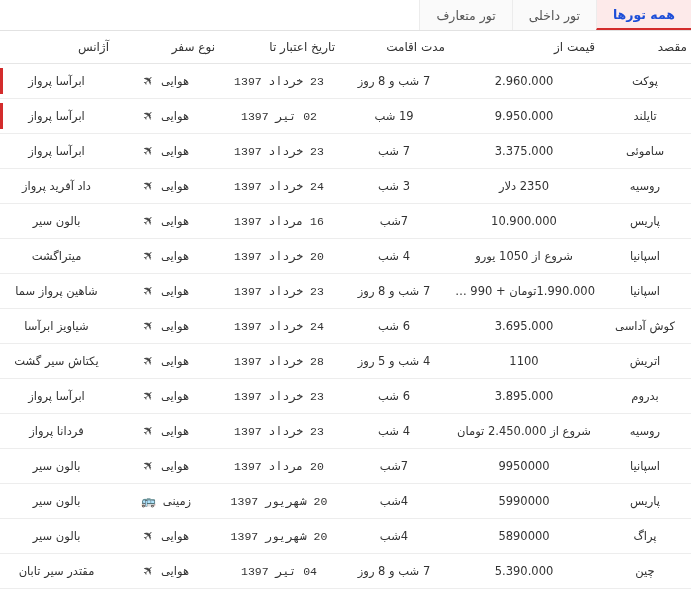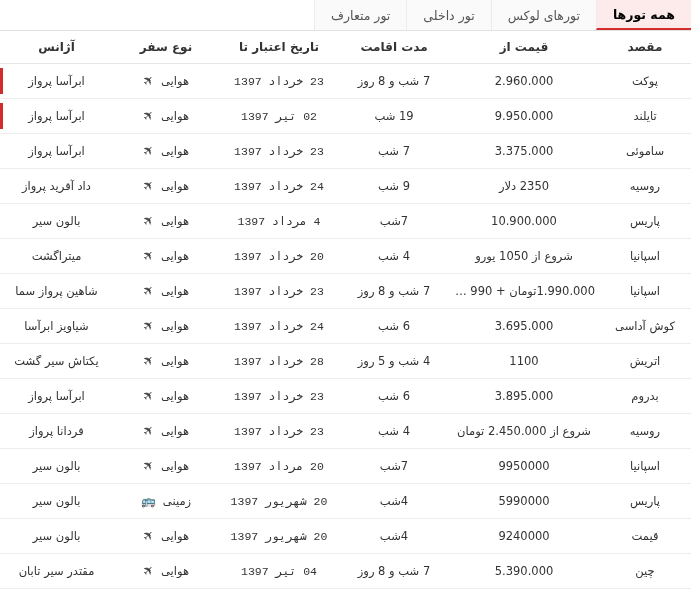--- a/index.html
+++ b/index.html
@@ -36,39 +36,39 @@
     font-size: 12.5px;
     color: #555555;
     cursor: pointer;
     background: #fafafa;
     border-left: 1px solid #ececec;
     white-space: nowrap;
     letter-spacing: 0;
   }
   .tab.active {
     background: #fdeaea;
-    color: #000000;
+    color: #1d4ed8;
     font-weight: bold;
     border-bottom: 2px solid #d32c2c;
   }
 
   
   table.tours {
     width: 691px;
     border-collapse: collapse;
     table-layout: fixed;
   }
   table.tours th {
     font-size: 12px;
-    font-weight: bold;
+    font-weight: normal;
     color: #333333;
     background: #ffffff;
     height: 32px;
     border-bottom: 1px solid #e6e6e6;
-    text-align: center;
+    text-align: right;
     padding: 0 4px;
   }
   table.tours td {
     font-size: 11.5px;
     color: #333333;
     height: 35px;
     border-bottom: 1px solid #ededed;
     text-align: center;
     padding: 0 4px;
     vertical-align: middle;
@@ -126,21 +126,20 @@
   .ico.plane { transform: rotate(-45deg); font-size: 13px; }
   .ico.bus { font-size: 12px; }
 </style>
 </head>
 <body>
 
 <div id="app">
 
   <div class="tabbar" id="tabbar">
       <div class="tab active">همه تورها</div>
-      <div class="tab">تورهای لوکس</div>
       <div class="tab">تور داخلی</div>
       <div class="tab">تور متعارف</div>
     </div>
 
   <table class="tours">
     <colgroup>
       <col class="c-dest">
       <col class="c-price">
       <col class="c-dur">
       <col class="c-valid">
@@ -193,35 +192,35 @@
             <div class="travel-cell-inner">
               <span>هوایی</span>
               <span class="ico plane">✈</span>
             </div>
           </td>
           <td class="agency">ابرآسا پرواز</td>
         </tr>
         <tr>
           <td class="dest">روسیه</td>
           <td class="price">2350 دلار</td>
-          <td class="dur">9 شب</td>
+          <td class="dur">3 شب</td>
           <td class="valid">24 خرداد 1397</td>
           <td class="travel">
             <div class="travel-cell-inner">
               <span>هوایی</span>
               <span class="ico plane">✈</span>
             </div>
           </td>
           <td class="agency">داد آفرید پرواز</td>
         </tr>
         <tr>
           <td class="dest">پاریس</td>
           <td class="price">10.900.000</td>
           <td class="dur">7شب</td>
-          <td class="valid">4 مرداد 1397</td>
+          <td class="valid">16 مرداد 1397</td>
           <td class="travel">
             <div class="travel-cell-inner">
               <span>هوایی</span>
               <span class="ico plane">✈</span>
             </div>
           </td>
           <td class="agency">بالون سیر</td>
         </tr>
         <tr>
           <td class="dest">اسپانیا</td>
@@ -321,22 +320,22 @@
           <td class="valid">20 شهریور 1397</td>
           <td class="travel">
             <div class="travel-cell-inner">
               <span>زمینی</span>
               <span class="ico bus">🚌</span>
             </div>
           </td>
           <td class="agency">بالون سیر</td>
         </tr>
         <tr>
-          <td class="dest">قیمت</td>
-          <td class="price">9240000</td>
+          <td class="dest">پراگ</td>
+          <td class="price">5890000</td>
           <td class="dur">4شب</td>
           <td class="valid">20 شهریور 1397</td>
           <td class="travel">
             <div class="travel-cell-inner">
               <span>هوایی</span>
               <span class="ico plane">✈</span>
             </div>
           </td>
           <td class="agency">بالون سیر</td>
         </tr>

